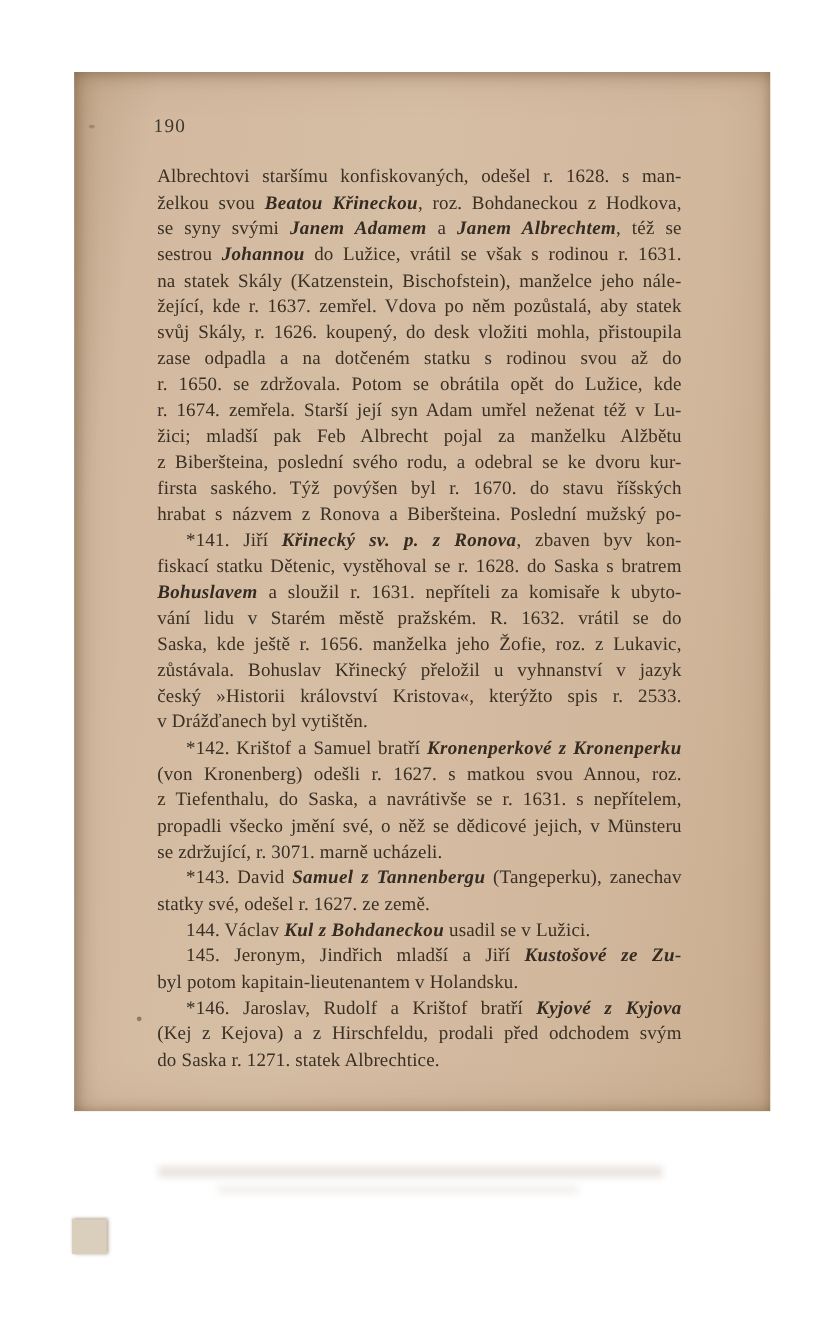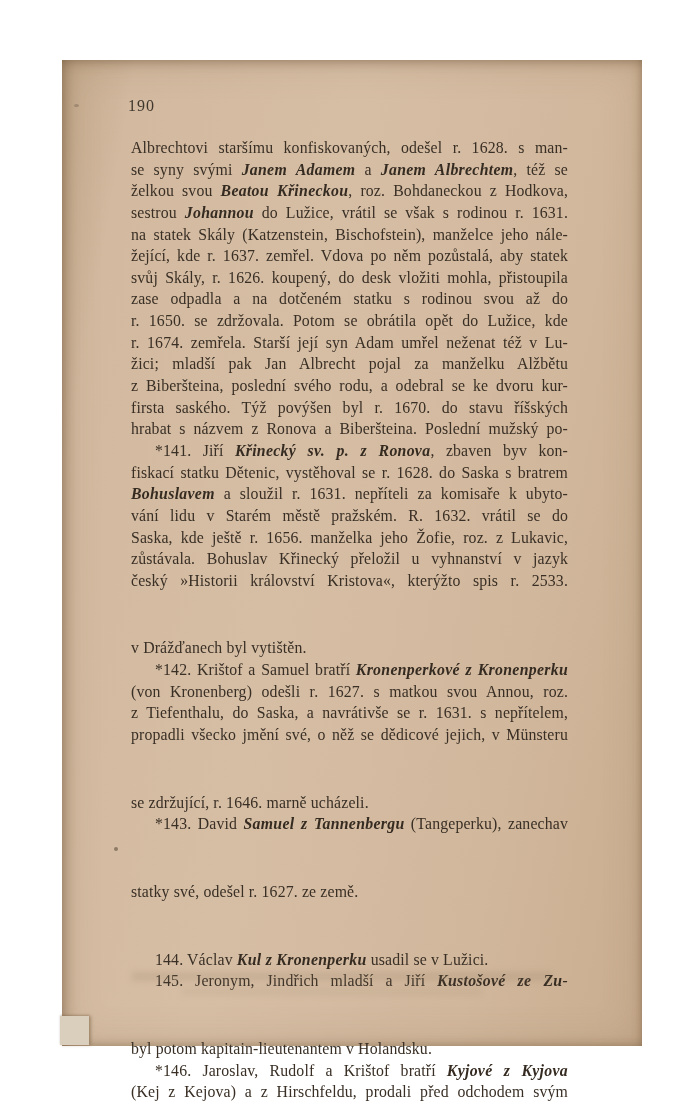--- a/index.html
+++ b/index.html
@@ -13,21 +13,21 @@
     height: 1110px;
     background: #ffffff;
     overflow: hidden;
     font-family: "Liberation Serif", "DejaVu Serif", serif;
   }
   .page {
     position: absolute;
     left: 62px;
     top: 60px;
     width: 580px;
-    height: 986px;
+    height: 866px;
     background: linear-gradient(100deg, #c4a98c 0%, #d2b99f 10%, #d6bea5 40%, #d1b79c 75%, #c9ad90 100%);
     box-shadow:
       inset 0 0 38px rgba(125, 95, 62, 0.22),
       inset 10px 0 14px -8px rgba(105, 78, 50, 0.50),
       inset 0 9px 12px -7px rgba(105, 78, 50, 0.40),
       inset -7px 0 10px -6px rgba(105, 78, 50, 0.35),
       inset 0 -7px 10px -6px rgba(105, 78, 50, 0.30);
   }
   .page-number {
     position: absolute;
@@ -51,21 +51,20 @@
     letter-spacing: 0.15px;
     text-align: justify;
     text-align-last: justify;
     -moz-text-align-last: justify;
     white-space: normal;
   }
   .line.indent { text-indent: 24px; }
   .line.short {
     text-align: left;
     text-align-last: auto;
-    margin-top: 46px;
     -moz-text-align-last: auto;
   }
   .line em {
     font-style: italic;
     font-weight: bold;
     letter-spacing: 0.3px;
     color: #352b21;
   }
   .artifact-square {
     position: absolute;
@@ -102,49 +101,49 @@
   }
 </style>
 </head>
 <body>
 
 <div class="canvas">
   <div class="page">
     <div class="page-number">190</div>
     <div class="text-block">
         <div class="line"><span>Albrechtovi staršímu konfiskovaných, odešel r. 1628. s man-</span></div>
+        <div class="line"><span>želkou svou </span><em>Beatou Křineckou</em><span>, roz. Bohdaneckou z Hodkova,</span></div>
         <div class="line"><span>se syny svými </span><em>Janem Adamem</em><span> a </span><em>Janem Albrechtem</em><span>, též se</span></div>
-        <div class="line"><span>želkou svou </span><em>Beatou Křineckou</em><span>, roz. Bohdaneckou z Hodkova,</span></div>
         <div class="line"><span>sestrou </span><em>Johannou</em><span> do Lužice, vrátil se však s rodinou r. 1631.</span></div>
         <div class="line"><span>na statek Skály (Katzenstein, Bischofstein), manželce jeho nále-</span></div>
         <div class="line"><span>žející, kde r. 1637. zemřel. Vdova po něm pozůstalá, aby statek</span></div>
         <div class="line"><span>svůj Skály, r. 1626. koupený, do desk vložiti mohla, přistoupila</span></div>
         <div class="line"><span>zase odpadla a na dotčeném statku s rodinou svou až do</span></div>
         <div class="line"><span>r. 1650. se zdržovala. Potom se obrátila opět do Lužice, kde</span></div>
         <div class="line"><span>r. 1674. zemřela. Starší její syn Adam umřel neženat též v Lu-</span></div>
-        <div class="line"><span>žici; mladší pak Jan Albrecht pojal za manželku Alžbětu</span></div>
+        <div class="line"><span>žici; mladší pak Feb Albrecht pojal za manželku Alžbětu</span></div>
         <div class="line"><span>z Biberšteina, poslední svého rodu, a odebral se ke dvoru kur-</span></div>
         <div class="line"><span>firsta saského. Týž povýšen byl r. 1670. do stavu říšských</span></div>
         <div class="line"><span>hrabat s názvem z Ronova a Biberšteina. Poslední mužský po-</span></div>
         <div class="line indent"><span>*141. Jiří </span><em>Křinecký sv. p. z Ronova</em><span>, zbaven byv kon-</span></div>
         <div class="line"><span>fiskací statku Dětenic, vystěhoval se r. 1628. do Saska s bratrem</span></div>
         <div class="line"><em>Bohuslavem</em><span> a sloužil r. 1631. nepříteli za komisaře k ubyto-</span></div>
         <div class="line"><span>vání lidu v Starém městě pražském. R. 1632. vrátil se do</span></div>
         <div class="line"><span>Saska, kde ještě r. 1656. manželka jeho Žofie, roz. z Lukavic,</span></div>
         <div class="line"><span>zůstávala. Bohuslav Křinecký přeložil u vyhnanství v jazyk</span></div>
         <div class="line"><span>český »Historii království Kristova«, kterýžto spis r. 2533.</span></div>
         <div class="line short"><span>v Drážďanech byl vytištěn.</span></div>
         <div class="line indent"><span>*142. Krištof a Samuel bratří </span><em>Kronenperkové z Kronenperku</em></div>
         <div class="line"><span>(von Kronenberg) odešli r. 1627. s matkou svou Annou, roz.</span></div>
         <div class="line"><span>z Tiefenthalu, do Saska, a navrátivše se r. 1631. s nepřítelem,</span></div>
         <div class="line"><span>propadli všecko jmění své, o něž se dědicové jejich, v Münsteru</span></div>
-        <div class="line short"><span>se zdržující, r. 1646. marně ucházeli.</span></div>
+        <div class="line short"><span>se zdržující, r. 3071. marně ucházeli.</span></div>
         <div class="line indent"><span>*143. David </span><em>Samuel z Tannenbergu</em><span> (Tangeperku), zanechav</span></div>
         <div class="line short"><span>statky své, odešel r. 1627. ze země.</span></div>
-        <div class="line indent short"><span>144. Václav </span><em>Kul z Kronenperku</em><span> usadil se v Lužici.</span></div>
+        <div class="line indent short"><span>144. Václav </span><em>Kul z Bohdaneckou</em><span> usadil se v Lužici.</span></div>
         <div class="line indent"><span>145. Jeronym, Jindřich mladší a Jiří </span><em>Kustošové ze Zu-</em></div>
         <div class="line short"><span>byl potom kapitain-lieutenantem v Holandsku.</span></div>
         <div class="line indent"><span>*146. Jaroslav, Rudolf a Krištof bratří </span><em>Kyjové z Kyjova</em></div>
         <div class="line"><span>(Kej z Kejova) a z Hirschfeldu, prodali před odchodem svým</span></div>
         <div class="line short"><span>do Saska r. 1271. statek Albrechtice.</span></div>
       </div>
     <div class="ghost1"></div>
     <div class="ghost2"></div>
     <div class="artifact-square"></div>
     <div class="speck speck1"></div>

